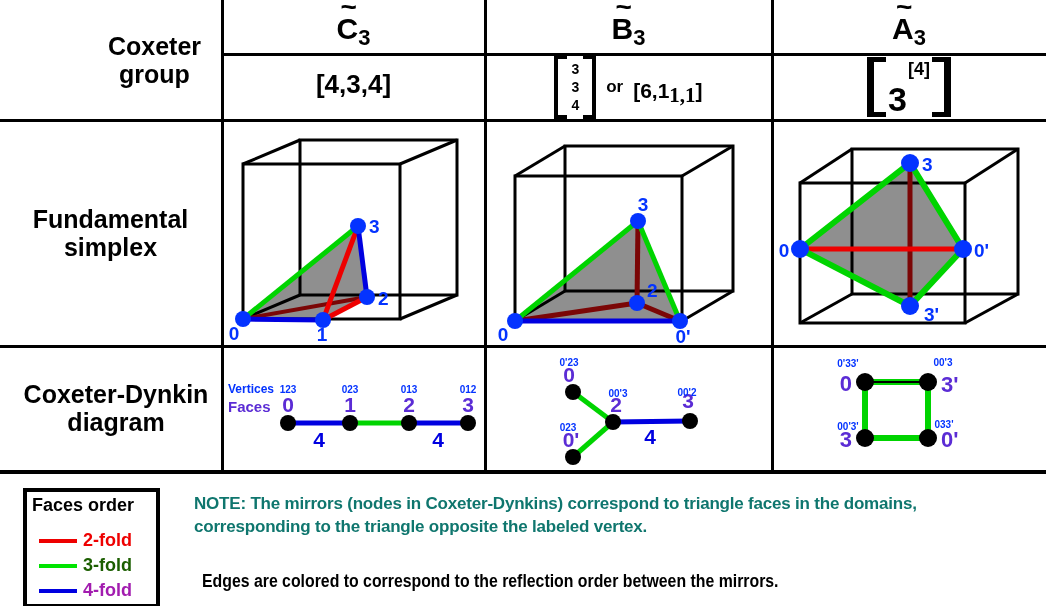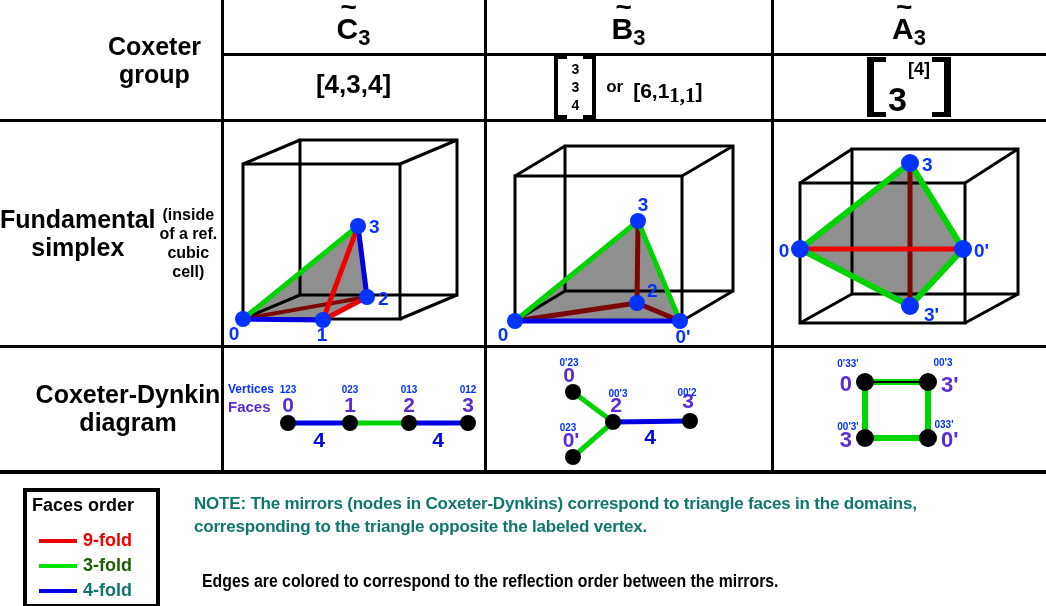--- a/index.html
+++ b/index.html
@@ -63,24 +63,23 @@
 <div class="gline" style="left:0;top:119px;width:1046px;height:3px;"></div>
 <div class="gline" style="left:0;top:345px;width:1046px;height:3px;"></div>
 <div class="gline" style="left:0;top:470px;width:1046px;height:4px;"></div>
 
 <div class="cell" style="left:0;top:0;width:221px;height:119px;margin-left:44px;">
   <div class="corner-label">Coxeter group</div>
 </div>
 
 <div class="cell" style="left:0;top:122px;width:221px;height:222px;flex-direction:row;">
   <div class="simplex-title">Fundamental simplex</div>
-  <div class="simplex-sub">(inside of a ref. cubic cell)</div>
-</div>
-
-<div class="cell" style="left:16px;top:346px;width:224px;height:124px;">
+</div>
+
+<div class="cell" style="left:4px;top:346px;width:224px;height:124px;">
   <div class="dynkin-title">Coxeter-Dynkin diagram</div>
 </div>
 
 <div class="cell" style="left:222px;top:2px;width:263px;height:50px;">
   <span class="gsym"><span class="tilde">~</span><span>C</span><span class="sub">3</span></span>
 </div>
 <div class="cell" style="left:485px;top:2px;width:287px;height:50px;">
   <span class="gsym"><span class="tilde">~</span><span>B</span><span class="sub">3</span></span>
 </div>
 <div class="cell" style="left:772px;top:2px;width:274px;height:50px;">
@@ -280,26 +279,26 @@
     <text x="171" y="20">00'3</text>
     <text x="76" y="84">00'3'</text>
     <text x="172" y="82">033'</text>
   </g>
 </svg>
 
 <div class="legend-box">
   <div class="legend-title">Faces order</div>
   <div class="legend-row" style="left:12px;top:38px;">
     <span class="legend-line" style="background:#ee0000;"></span>
-    <span class="legend-label" style="color:#ee0000;">9-fold</span>
+    <span class="legend-label" style="color:#ee0000;">2-fold</span>
   </div>
   <div class="legend-row" style="left:12px;top:63px;">
     <span class="legend-line" style="background:#00e400;"></span>
     <span class="legend-label" style="color:#1b5e00;">3-fold</span>
   </div>
   <div class="legend-row" style="left:12px;top:88px;">
     <span class="legend-line" style="background:#0000e0;"></span>
-    <span class="legend-label" style="color:#0f766e;">4-fold</span>
+    <span class="legend-label" style="color:#a21caf;">4-fold</span>
   </div>
 </div>
 
 <div class="note-purple">NOTE: The mirrors (nodes in Coxeter-Dynkins) correspond to triangle faces in the domains, corresponding to the triangle opposite the labeled vertex.</div>
 <div class="note-black">Edges are colored to correspond to the reflection order between the mirrors.</div>
 
 </body></html>

